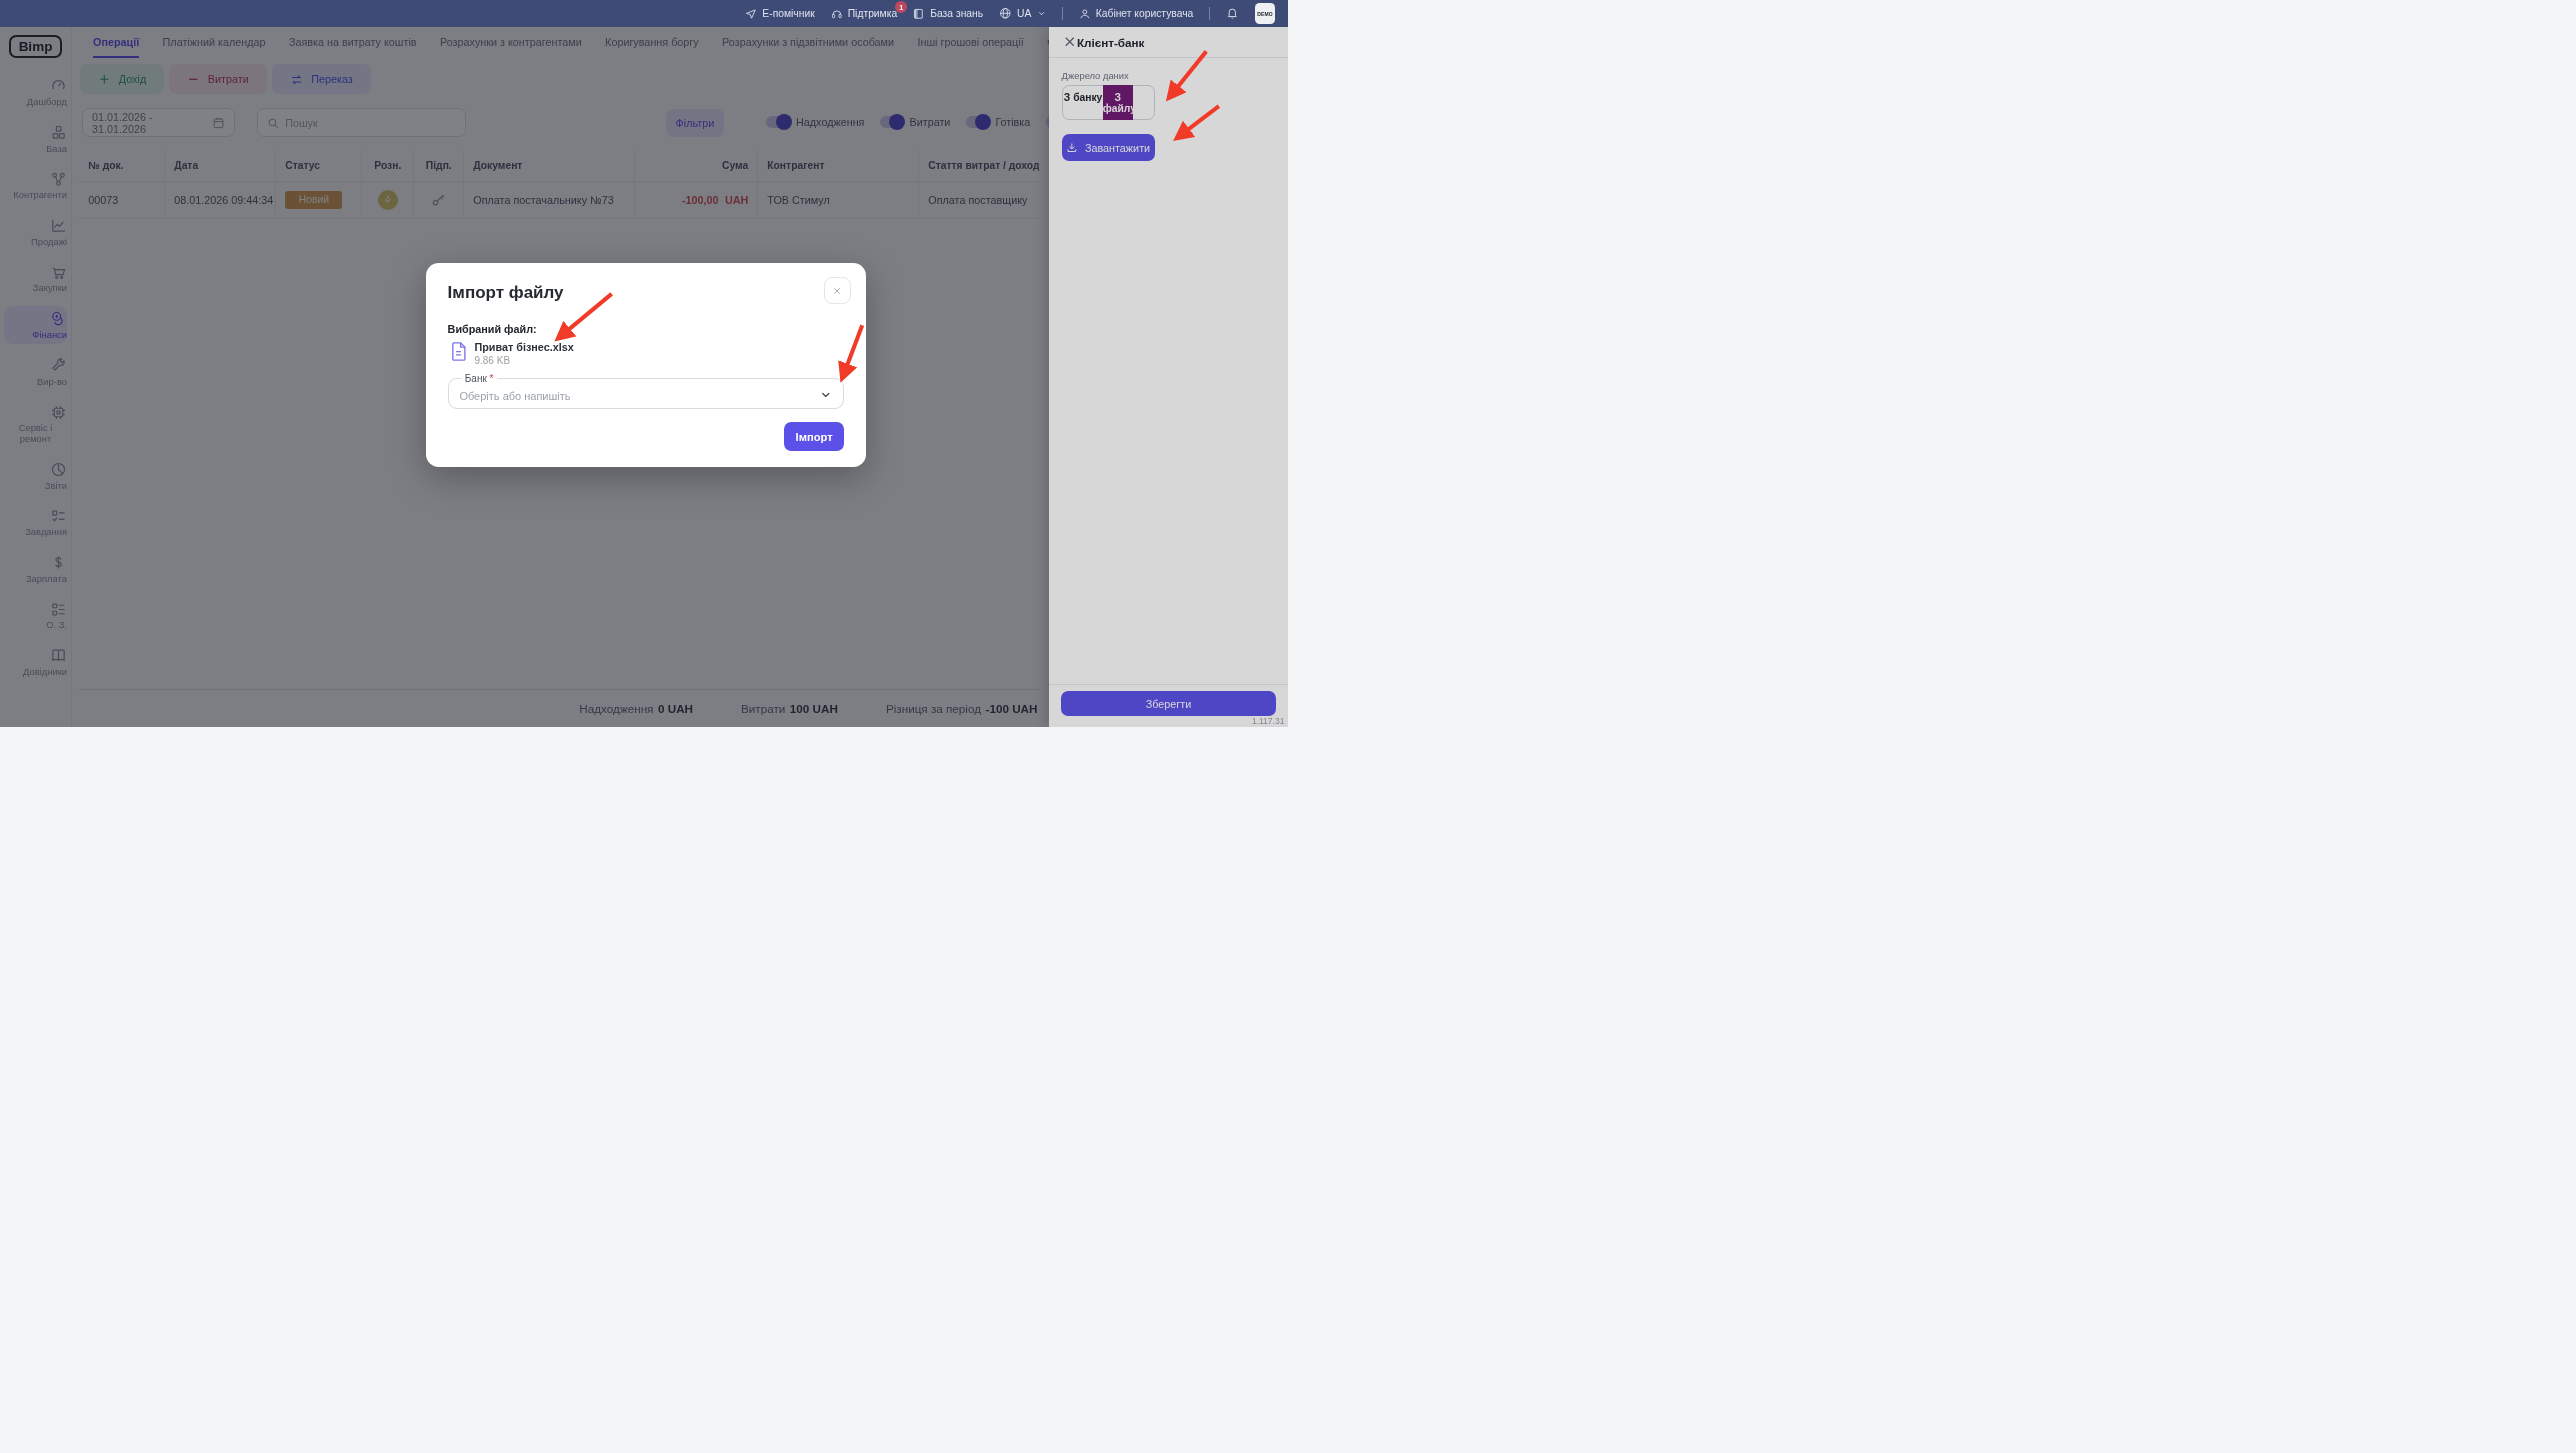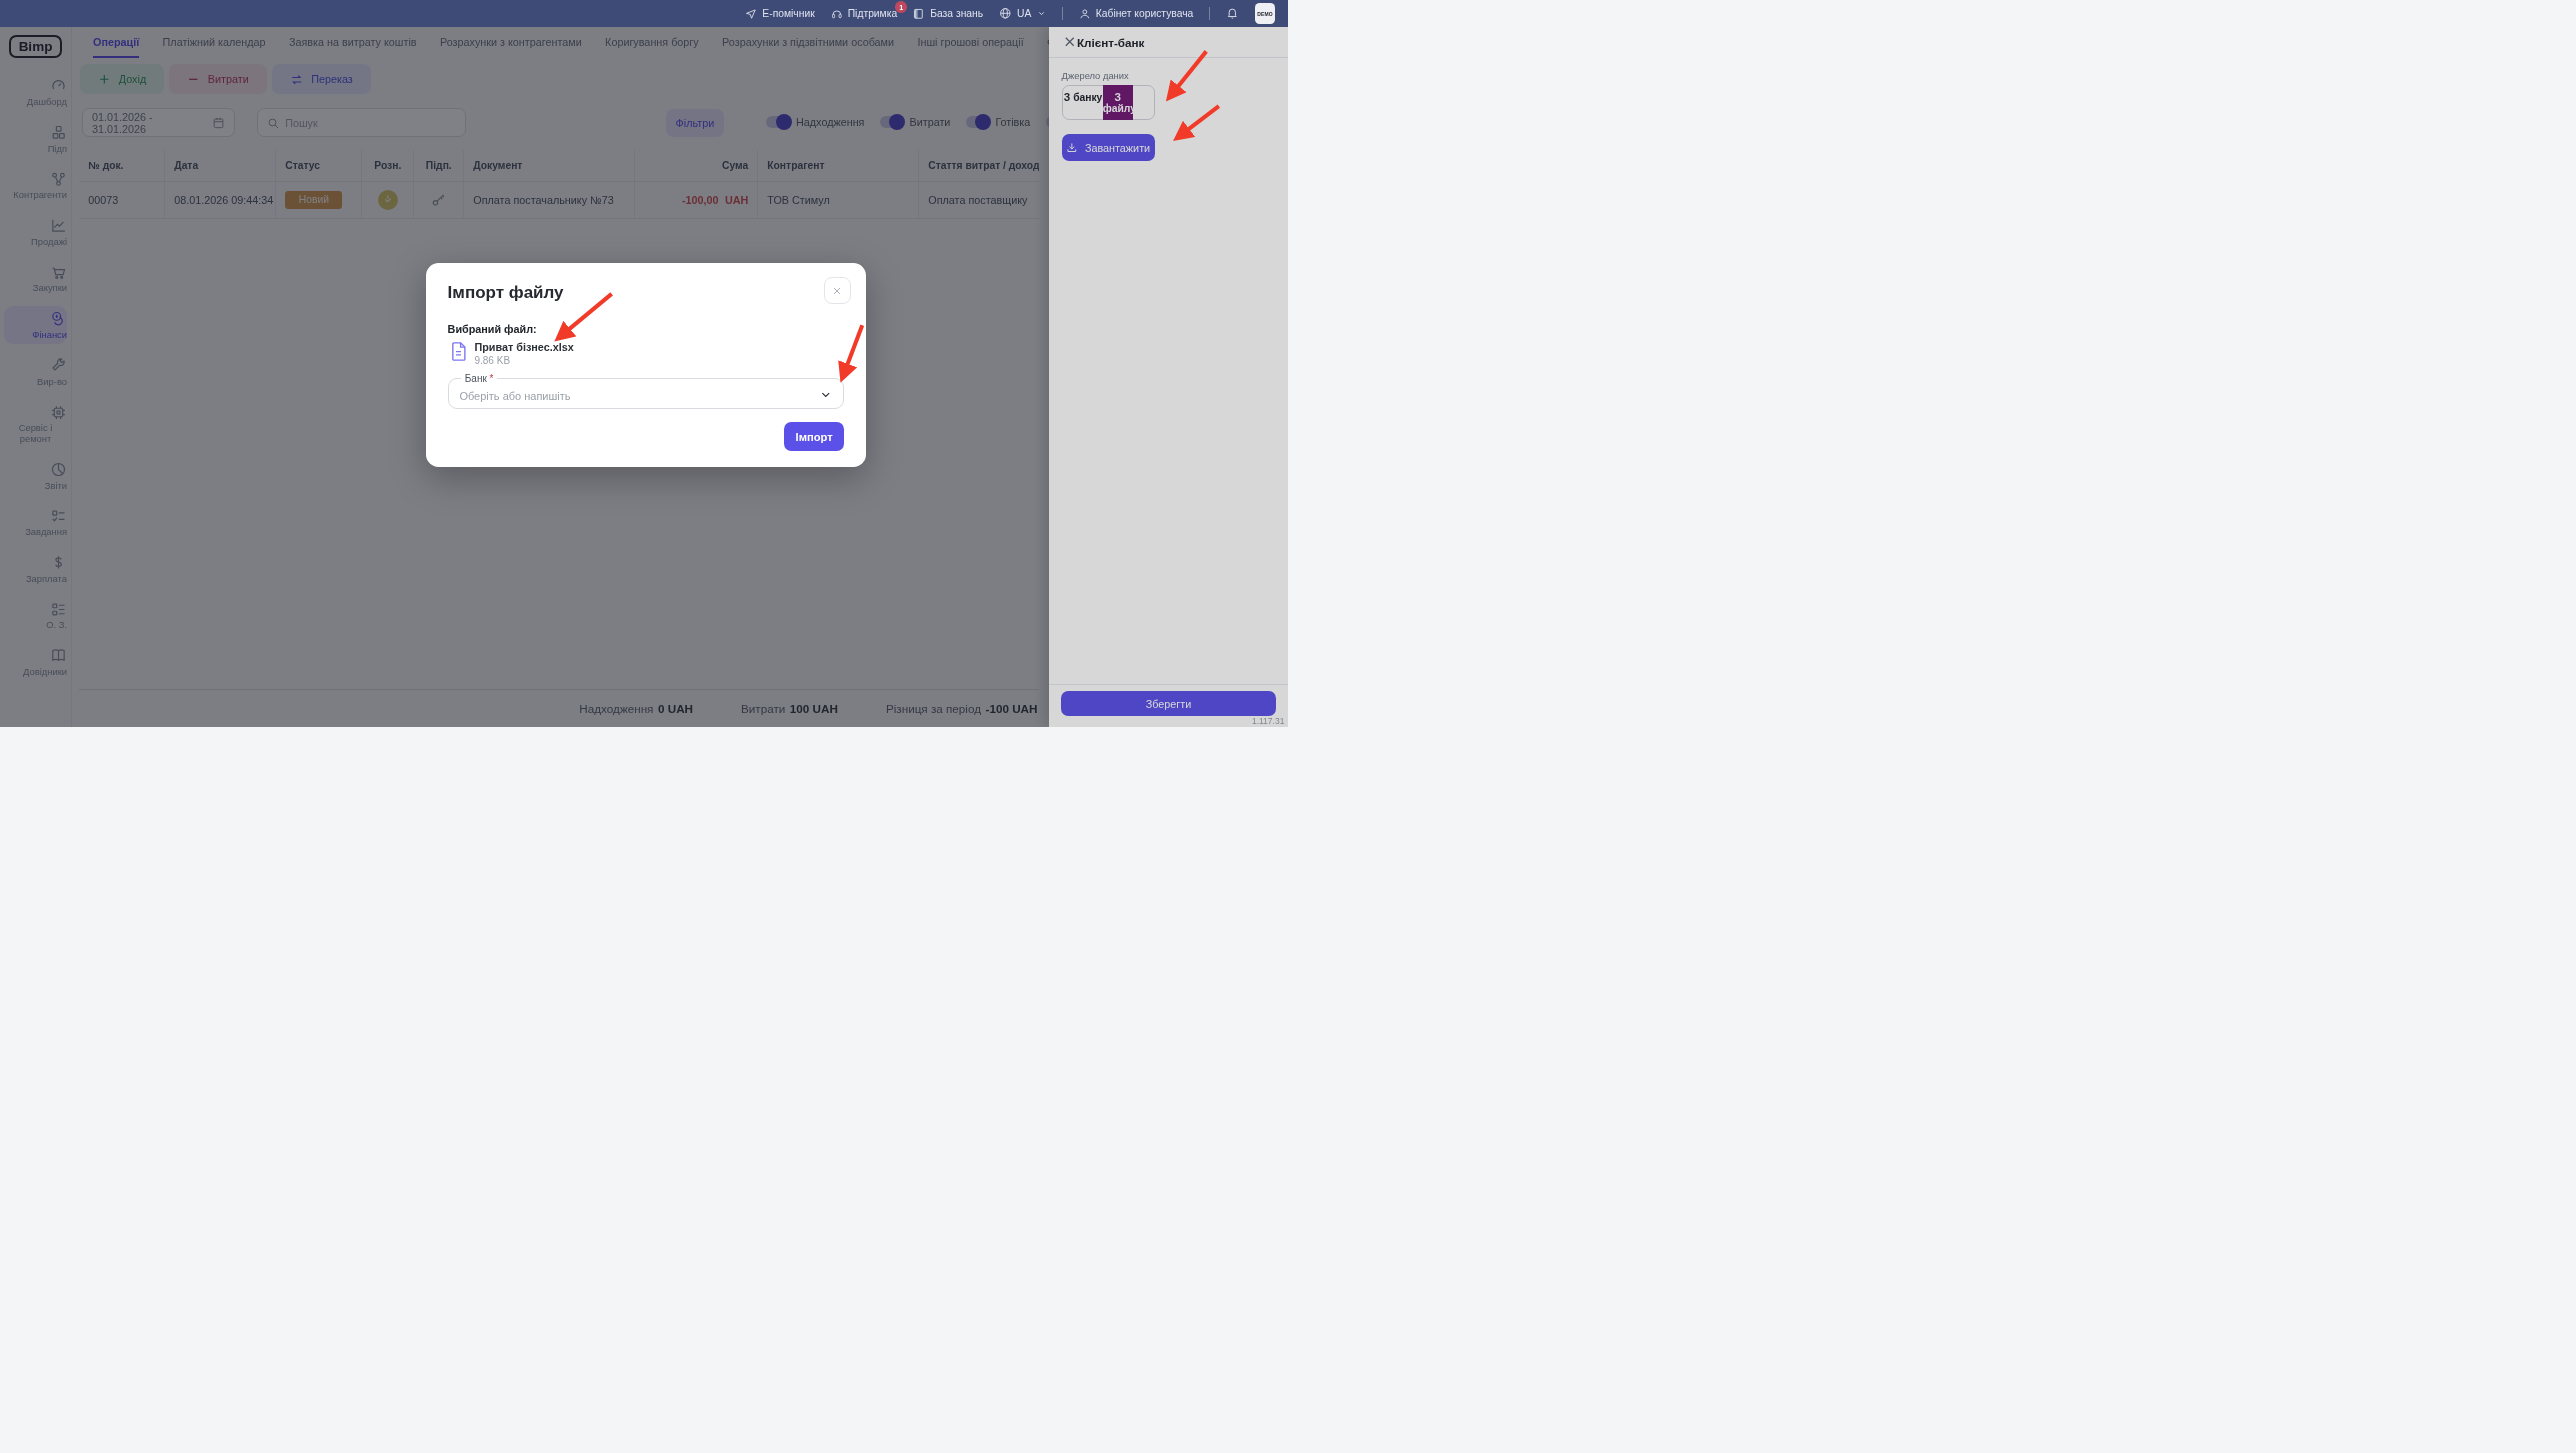--- a/index.html
+++ b/index.html
@@ -183,21 +183,21 @@
           <path d="M12 13l3.5-4"></path>
         </svg>
       <span class="lbl">Дашборд</span>
     </div>
     <div class="side-item">
       <svg width="17" height="17" viewBox="0 0 24 24" fill="none" stroke-width="1.7">
           <rect x="9" y="3.5" width="6.5" height="6.5" rx="1"></rect>
           <rect x="4.5" y="13.5" width="6.5" height="6.5" rx="1"></rect>
           <rect x="13.5" y="13.5" width="6.5" height="6.5" rx="1"></rect>
         </svg>
-      <span class="lbl">Підп</span>
+      <span class="lbl">База</span>
     </div>
     <div class="side-item">
       <svg width="17" height="17" viewBox="0 0 24 24" fill="none" stroke-width="1.7">
           <circle cx="6.5" cy="6" r="2.6"></circle>
           <circle cx="17.5" cy="6" r="2.6"></circle>
           <circle cx="12" cy="17.5" r="2.6"></circle>
           <path d="M7.8 8.3l3 6.8M16.2 8.3l-3 6.8"></path>
         </svg>
       <span class="lbl">Контрагенти</span>
     </div>

